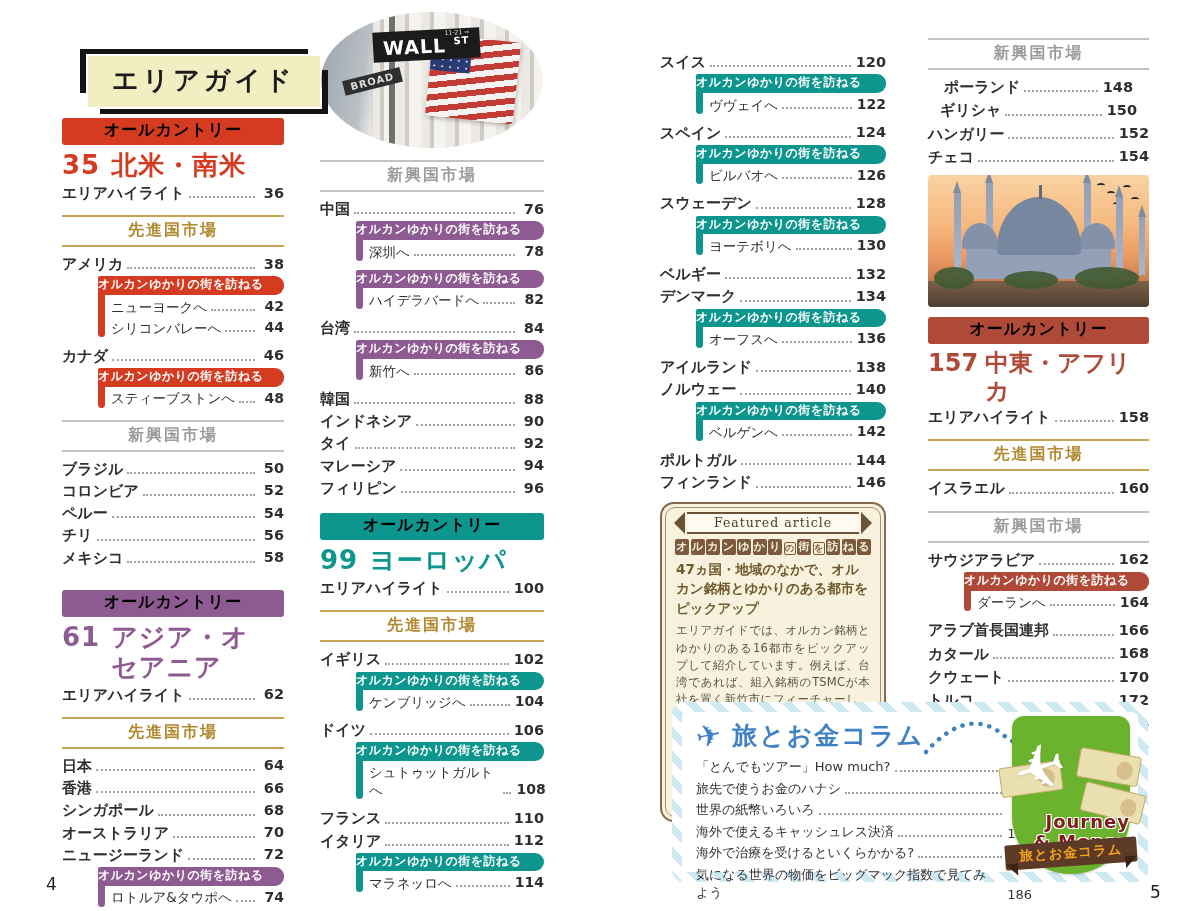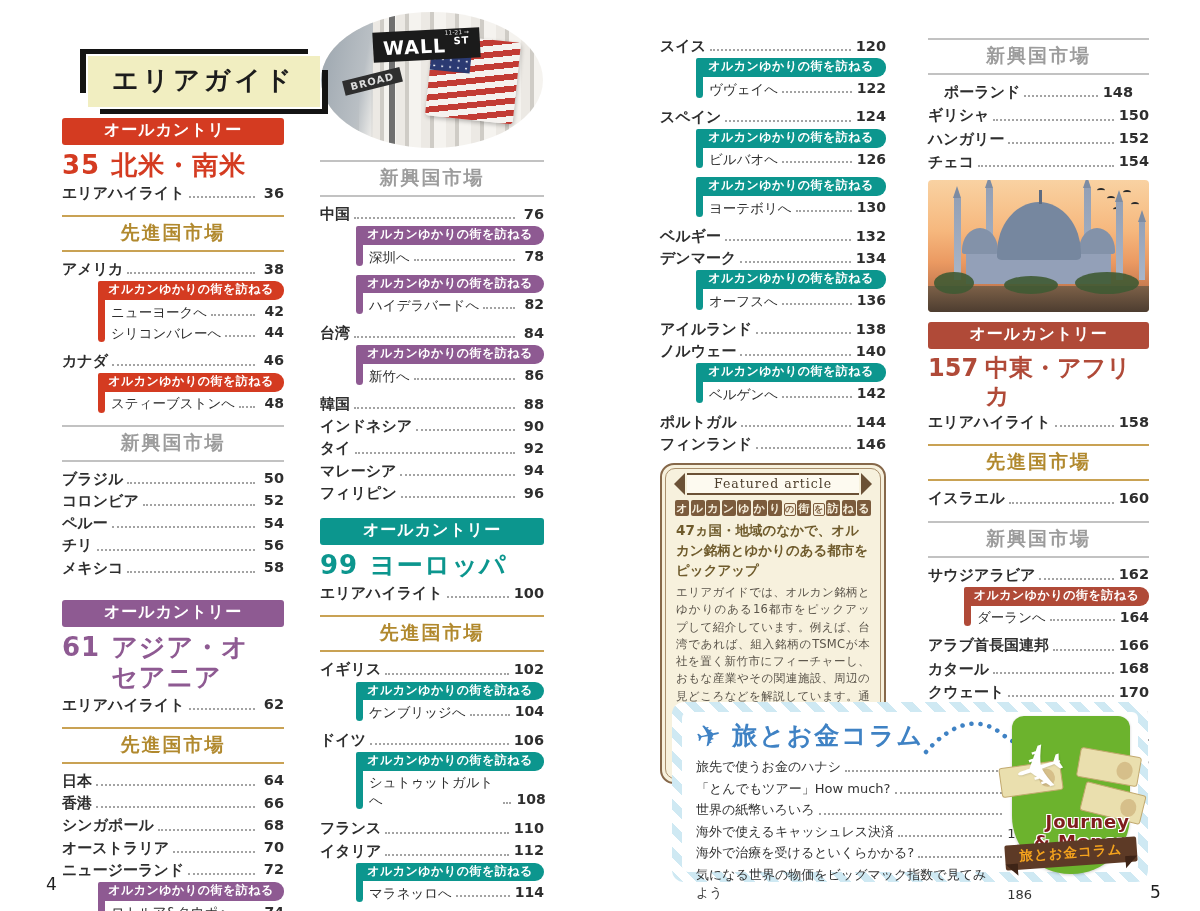--- a/index.html
+++ b/index.html
@@ -1,59 +1,59 @@
 <!DOCTYPE html>
 <html><head>
 <meta charset="utf-8">
 <style>
   * { margin:0; padding:0; box-sizing:border-box; }
   html,body { width:1200px; height:911px; }
   body { font-family:"DejaVu Sans", sans-serif; background:#ffffff; position:relative; overflow:hidden; color:#2e2e2e; }
   .col { position:absolute; }
   #col1 { left:62px;  top:118px; width:222px; }
   #col2 { left:320px; top:10px;  width:224px; }
-  #col3 { left:660px; top:34px;  width:226px; }
+  #col3 { left:660px; top:50px;  width:226px; }
   #col4 { left:928px; top:38px;  width:221px; }
 
   
   .titlewrap { position:absolute; left:88px; top:56px; }
   .titlebox { background:#f1eec1; padding:7px 24px 9px; font-size:26px; font-weight:700; letter-spacing:4px; color:#1c1c1c; position:relative; }
   .titlebox::before { content:""; position:absolute; left:-8px; top:-7px; width:6px; height:44px; background:#141414; }
   .titlebox::after  { content:""; position:absolute; left:-8px; top:-7px; right:12px; height:5px; background:#141414; }
   .titlewrap::before{ content:""; position:absolute; right:-8px; bottom:-7px; width:6px; height:44px; background:#141414; z-index:2; }
   .titlewrap::after { content:""; position:absolute; right:-8px; bottom:-7px; left:12px; height:5px; background:#141414; z-index:2; }
 
   
   .c-red    { --c:#d43b21; }
   .c-purple { --c:#8e5a92; }
   .c-teal   { --c:#0c968e; }
   .c-maroon { --c:#b04a38; }
 
   
-  .banner { background:var(--c); color:#ffffff; font-size:16px; font-weight:700; text-align:center; padding:2px 0 4px; border-radius:3px; letter-spacing:1px; }
+  .banner { background:var(--c); color:#000000; font-size:16px; font-weight:700; text-align:center; padding:2px 0 4px; border-radius:3px; letter-spacing:1px; }
   .banner.mt { margin-top:22px; }
   .area { color:var(--c); font-weight:800; font-size:26px; display:flex; gap:11px; margin:6px 0 2px; line-height:1.15; letter-spacing:1px; }
   .area .nm { display:inline-block; }
   .area .nm.wrap { max-width:160px; }
   #col4 .area { font-size:24px; gap:7px; letter-spacing:0; }
 
   
-  .sechead { text-align:center; font-size:19px; font-weight:700; padding:3px 0 4px; margin:12px 0 7px; border-top:2px solid; border-bottom:2px solid; letter-spacing:2px; }
+  .sechead { text-align:center; font-size:16px; font-weight:700; padding:3px 0 4px; margin:12px 0 7px; border-top:2px solid; border-bottom:2px solid; letter-spacing:2px; }
   .sechead.dev { color:#b1892e; border-color:#c9a254; }
   .sechead.emg { color:#9c9c9c; border-color:#c2c2c2; }
 
   
   .row { display:flex; align-items:flex-end; font-size:15px; font-weight:600; margin:2px 0; line-height:1.35; color:#2e2e2e; }
   .row .dots { flex:1; border-bottom:2px dotted #a3a3a3; margin:0 5px 5px 4px; min-width:8px; }
   .row .pg { font-size:14.5px; font-weight:600; text-align:right; min-width:24px; color:#2e2e2e; }
 
   
   .vgroup { position:relative; margin:0 0 9px 36px; }
   .vgroup::before { content:""; position:absolute; left:0; top:9px; bottom:0; width:7px; background:var(--c); border-radius:0 0 5px 5px; }
-  .vtag { background:var(--c); color:#fff; font-size:12px; font-weight:700; text-align:center; padding:1px 0 2px; border-radius:2px 9px 9px 2px; line-height:1.3; position:relative; letter-spacing:0.5px; }
+  .vtag { background:var(--c); color:#fff; font-size:12px; font-weight:700; padding:1px 0 2px; border-radius:2px 9px 9px 2px; line-height:1.3; position:relative; letter-spacing:0.5px; }
   .vgroup .row { margin:2px 0 1px 13px; font-size:13.5px; font-weight:500; }
   .vgroup .row .pg { font-size:14px; }
 
   
   .oval { width:222px; height:136px; border-radius:50%; overflow:hidden; position:relative; margin:2px 0 6px 1px;
           background:repeating-linear-gradient(90deg,#ece9e4 0 9px,#cfccc6 9px 13px,#f5f3ef 13px 25px); }
   .oval .shade { position:absolute; left:0; top:0; bottom:0; width:52px; background:linear-gradient(100deg,#9aa4ad,#b9bfc4 70%,transparent); }
   .pole { position:absolute; left:68px; top:0; width:6px; height:100%; background:#6f6f6f; }
   .wallsign { position:absolute; top:18px; left:52px; background:#1b1b1b; color:#fff; padding:1px 10px 3px; transform:rotate(-3deg); line-height:1.05; }
   .wallsign .tiny { display:block; font-size:6px; text-align:right; color:#e8e8e8; }
@@ -440,20 +440,25 @@
   <div class="vgroup c-teal">
     <div class="vtag">オルカンゆかりの街を訪ねる</div>
     <div>
 
     <div class="row">
           <span>ビルバオへ</span>
           <span class="dots"></span>
           <span class="pg">126</span>
         </div>
       </div>
+  </div>
+  <div class="row">
+    <span>スウェーデン</span>
+    <span class="dots"></span>
+    <span class="pg">128</span>
   </div>
   <div class="vgroup c-teal">
     <div class="vtag">オルカンゆかりの街を訪ねる</div>
     <div>
 
     <div class="row">
           <span>ヨーテボリへ</span>
           <span class="dots"></span>
           <span class="pg">130</span>
         </div>
@@ -539,21 +544,21 @@
 
 <div class="col" id="col4">
   <div class="sechead emg" style="margin-top:0;">新興国市場</div>
   <div>
 
   <div class="row" style="margin:3px 16px;">
         <span>ポーランド</span>
         <span class="dots"></span>
         <span class="pg">148</span>
       </div>
-      <div class="row" style="margin:3px 0;">
+      <div class="row" style="margin:3px 12px;">
         <span>ギリシャ</span>
         <span class="dots"></span>
         <span class="pg">150</span>
       </div>
       <div class="row" style="margin:3px 0;">
         <span>ハンガリー</span>
         <span class="dots"></span>
         <span class="pg">152</span>
       </div>
       <div class="row" style="margin:3px 0;">
@@ -657,28 +662,28 @@
     <div class="ttitle">
       <span class="plane">✈</span>
       <span>旅とお金コラム</span>
     </div>
     <svg class="arc" width="150" height="46">
       <path d="M6 38 C 36 4, 62 4, 82 20 S 118 38, 144 14" fill="none" stroke="#3f82c4" stroke-width="4.5" stroke-linecap="round" stroke-dasharray="0.1 9"></path>
     </svg>
     <div class="tlist">
 
     <div class="trow">
+          <span>「とんでもツアー」How much?</span>
+          <span class="dots"></span>
+          <span class="pg">60</span>
+        </div>
+        <div class="trow">
           <span>旅先で使うお金のハナシ</span>
           <span class="dots"></span>
           <span class="pg">34</span>
-        </div>
-        <div class="trow">
-          <span>「とんでもツアー」How much?</span>
-          <span class="dots"></span>
-          <span class="pg">60</span>
         </div>
         <div class="trow">
           <span>世界の紙幣いろいろ</span>
           <span class="dots"></span>
           <span class="pg">98</span>
         </div>
         <div class="trow">
           <span>海外で使えるキャッシュレス決済</span>
           <span class="dots"></span>
           <span class="pg">156</span>

